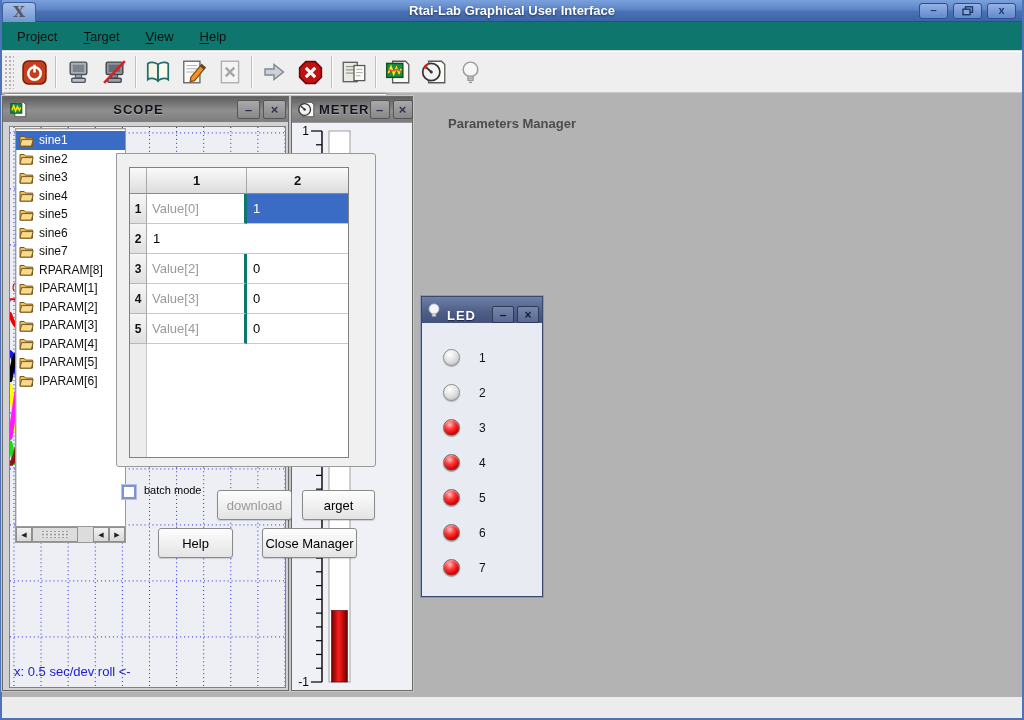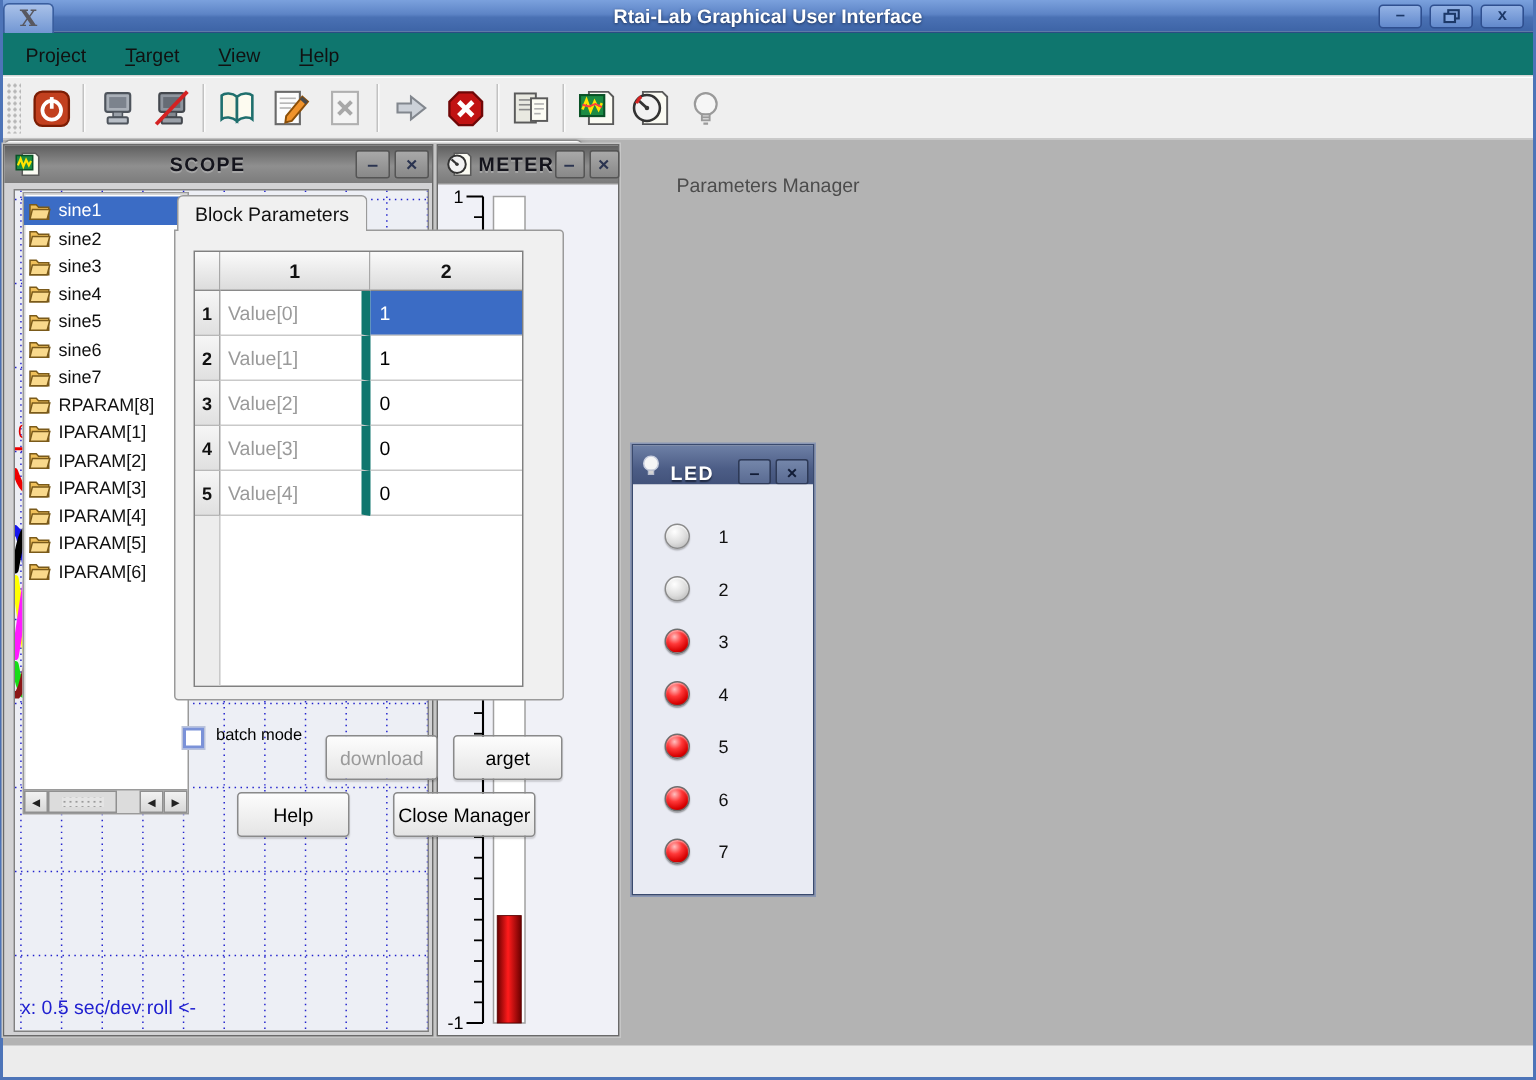--- a/index.html
+++ b/index.html
@@ -87,21 +87,21 @@
     box-shadow:0 1px 1px rgba(0,0,0,.25), inset 0 1px 1px rgba(255,255,255,.7); }
   .led-label { margin-left:19px; font-size:12px; color:#111; }
 
   
   #pm-win { left:592px; top:20px; width:387px; height:464px; background:#efefef;
     border:1px solid #8a8a8a; border-radius:5px 5px 0 0; box-shadow:1px 2px 4px rgba(0,0,0,.25); }
   .pm-title { height:27px; display:flex; align-items:center; padding:0 5px; border-radius:4px 4px 0 0;
     background:linear-gradient(#fbfbfb,#e3e3e3); border-bottom:1px solid #cdcdcd; }
   .pm-icon-btn { width:30px; height:20px; border:1px solid #bdbdbd; border-radius:3px;
     background:linear-gradient(#fdfdfd,#ececec); display:flex; align-items:center; justify-content:center; }
-  .pm-title .w-text { position:absolute; left:0; right:0; text-align:center; font-weight:normal;
+  .pm-title .w-text { position:absolute; left:0; right:0; text-align:center; font-weight:bold;
     font-size:13px; color:#4c4c4c; pointer-events:none;margin-top:33px; }
   .pm-btns { margin-left:auto; display:flex; gap:4px; }
   .pm-btn { width:27px; height:16px; border-radius:4px; border:1px solid #c3c3c3;
     background:linear-gradient(#ffffff,#e9e9e9); color:#b8b8b8; font-weight:bold; font-size:10px;
     display:flex; align-items:center; justify-content:center; line-height:1; }
 
   .pm-list { position:absolute; left:13px; top:35px; width:111px; height:415px; background:#fff;
     border:1px solid #9a9a9a; box-shadow:inset 1px 1px 0 #d8d8d8; display:flex; flex-direction:column; }
   .pl-items { flex:1; overflow:hidden; padding-top:2px; }
   .pl-item { height:18.5px; display:flex; align-items:center; padding-left:3px; font-size:12px; color:#111; }
@@ -125,21 +125,21 @@
     border:1px solid #808080; display:flex; flex-direction:column; overflow:hidden; }
   .tbl-head { display:flex; height:26px; flex:none; }
   .hcell { background:linear-gradient(#fafafa,#dcdcdc); border-right:1px solid #a8a8a8;
     border-bottom:1px solid #8a8a8a; display:flex; align-items:center; justify-content:center;
     font-weight:bold; font-size:13px; color:#111; }
   .hc0 { width:17px; } .hc1 { width:100px; } .hc2 { flex:1; border-right:none; }
   .tbl-row { display:flex; height:30px; flex:none; }
   .rnum { width:17px; background:linear-gradient(#f6f6f6,#e0e0e0); border-right:1px solid #a8a8a8;
     border-bottom:1px solid #b8b8b8; display:flex; align-items:center; justify-content:center;
     font-weight:bold; font-size:12px; color:#111; }
-  .tname { width:100px; border-right:6px solid #0f766e; border-bottom:1px solid #c9c9c9;
+  .tname { width:100px; border-right:3px solid #0f766e; border-bottom:1px solid #c9c9c9;
     display:flex; align-items:center; padding-left:5px; color:#9a9a9a; font-size:13px; }
   .tval { flex:1; border-bottom:1px solid #c9c9c9; display:flex; align-items:center;
     padding-left:6px; color:#000; font-size:13px; }
   .tval.sel { background:#3b6cc5; color:#fff; }
   .tbl-fill { flex:1; display:flex; }
   .tbl-fill .strip { width:17px; background:#ededed; border-right:1px solid #c9c9c9; }
 
   .pm-check { position:absolute; left:120px; top:392px; width:14px; height:14px; background:#fff;
     border:2px solid #7b92d8; box-shadow:0 0 0 1px #b9c2da; }
   .pm-check-label { position:absolute; left:142px; top:391px; font-size:11px; color:#000; }
@@ -595,37 +595,35 @@
           </div>
         <div class="pl-scroll">
           <span class="sb-btn">◀</span>
           <span class="sb-thumb"></span>
           <span class="sb-track"></span>
           <span class="sb-btn">◀</span>
           <span class="sb-btn">▶</span>
         </div>
       </div>
 
-      <div class="pm-tab">Block Parameters</div>
       <div class="pm-panel">
         <div class="pm-table">
           <div class="tbl-head">
             <div class="hcell hc0"></div>
             <div class="hcell hc1">1</div>
             <div class="hcell hc2">2</div>
           </div>
           <div id="pm-table-rows">
               <div class="tbl-row">
                 <div class="rnum">1</div>
                 <div class="tname">Value[0]</div>
                 <div class="tval sel">1</div>
               </div>
               <div class="tbl-row">
                 <div class="rnum">2</div>
-                <div class="tname">Value[1]</div>
                 <div class="tval">1</div>
               </div>
               <div class="tbl-row">
                 <div class="rnum">3</div>
                 <div class="tname">Value[2]</div>
                 <div class="tval">0</div>
               </div>
               <div class="tbl-row">
                 <div class="rnum">4</div>
                 <div class="tname">Value[3]</div>

